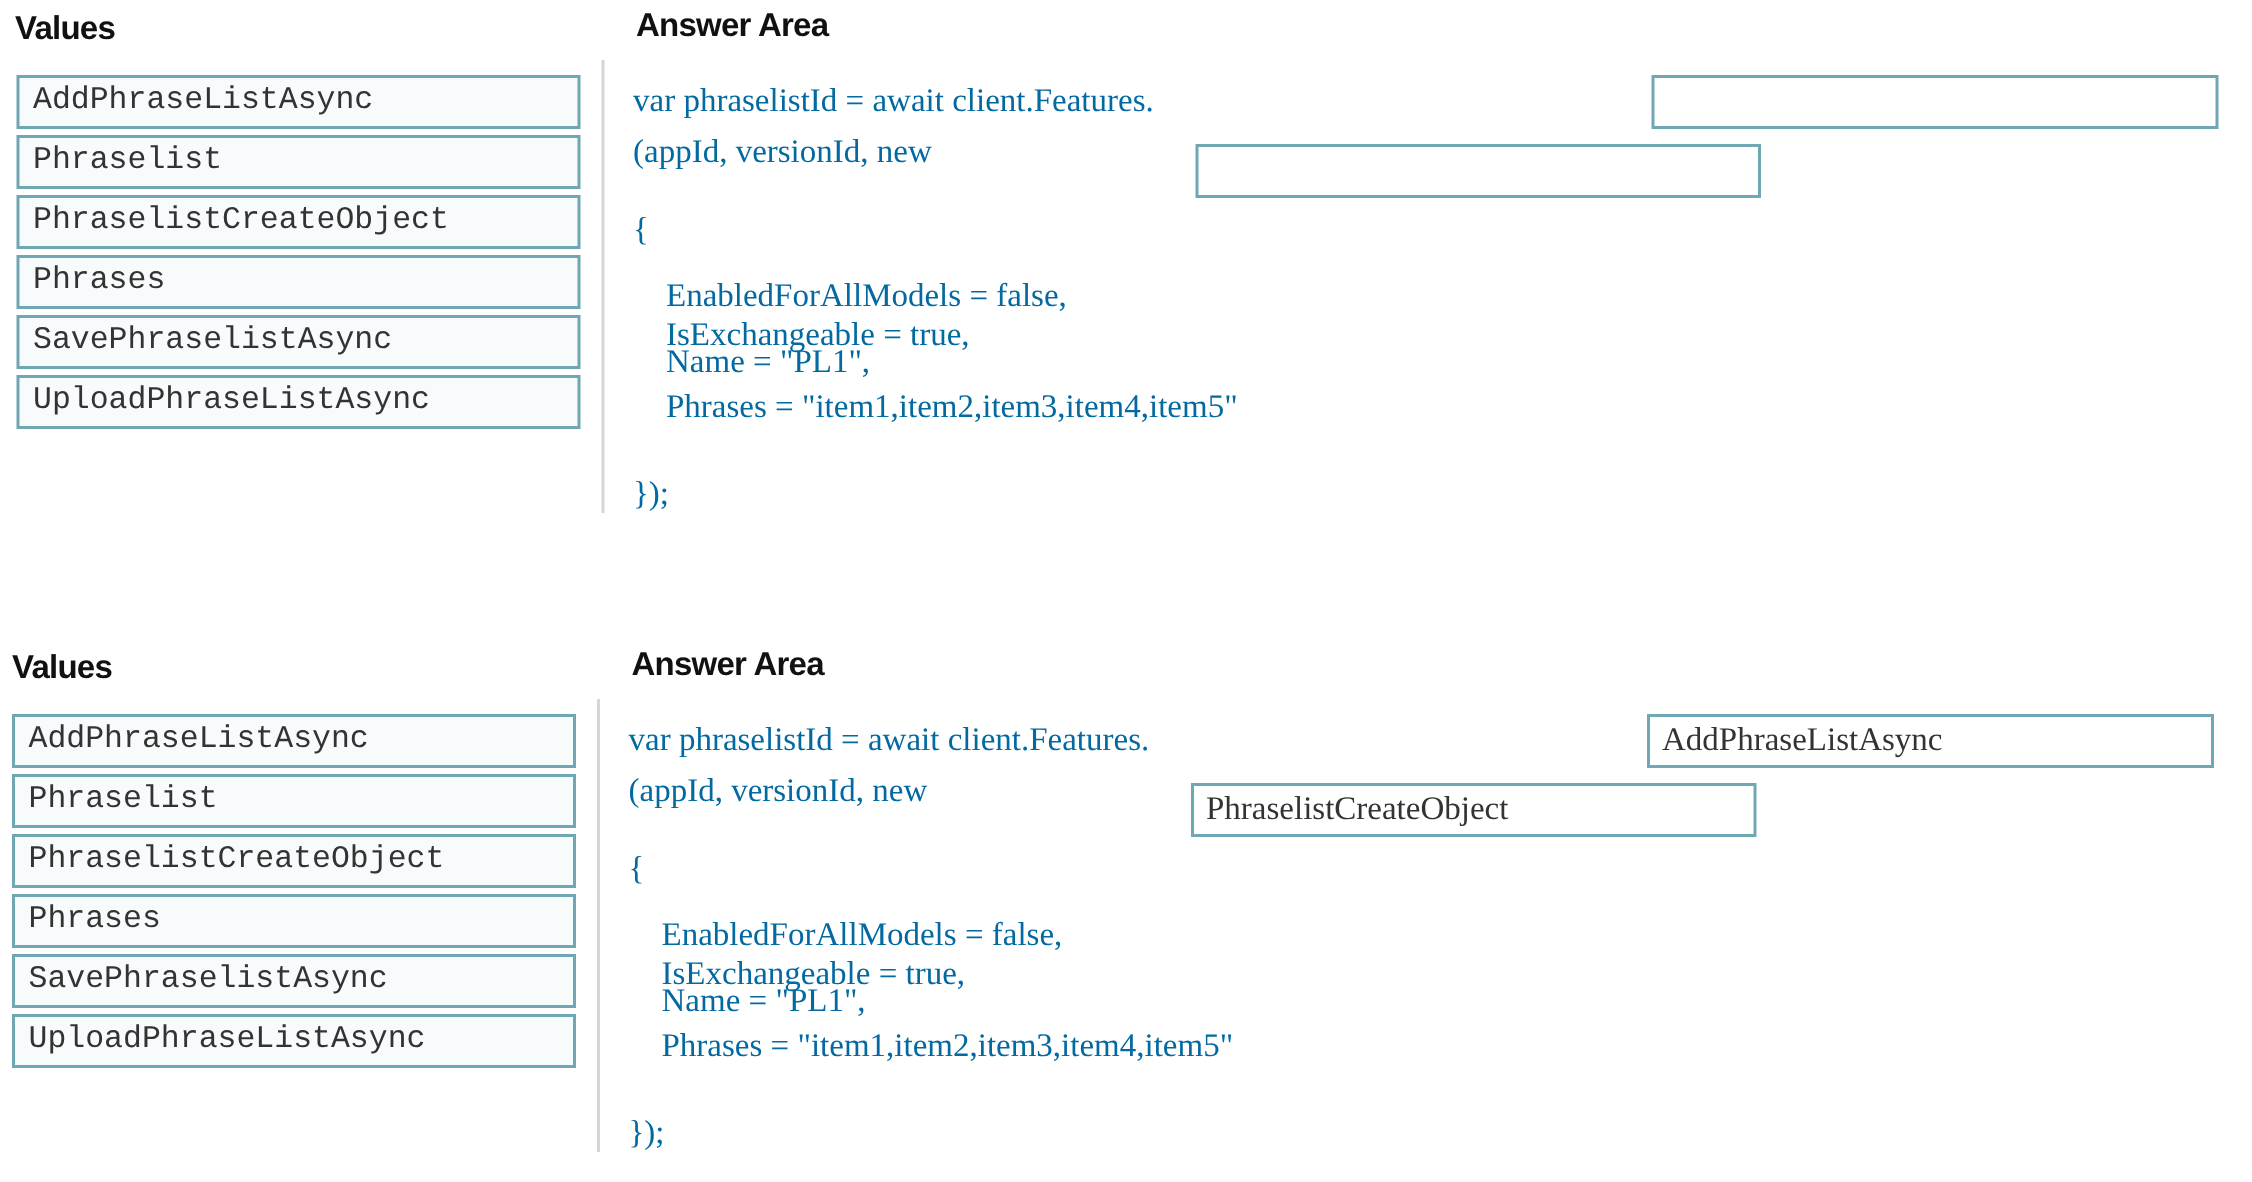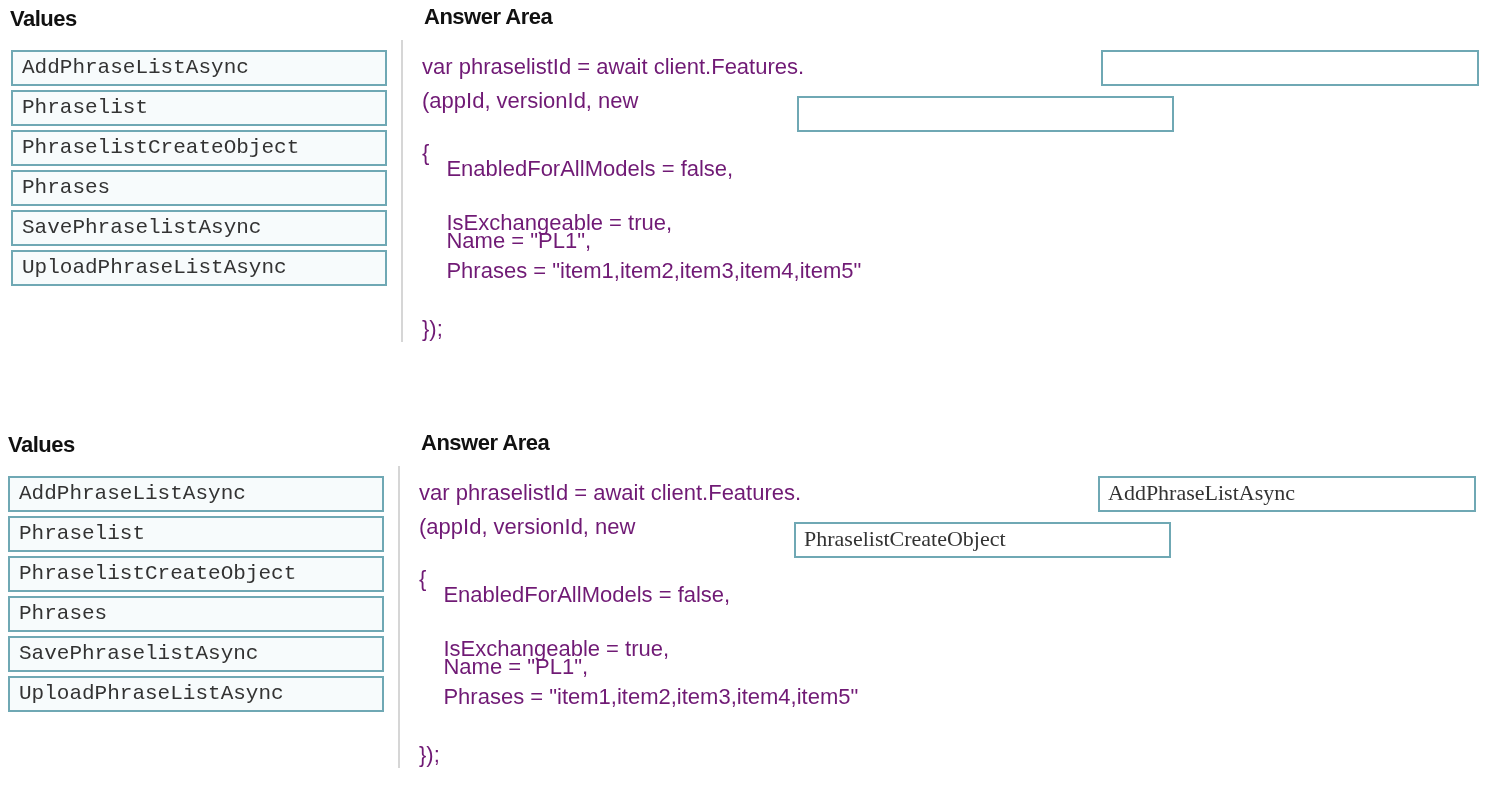--- a/index.html
+++ b/index.html
@@ -7,25 +7,25 @@
   .panel { position:absolute; left:0; width:1261px; height:380px; }
   .panel.top { top:0; }
   .panel.bottom { top:426px; }
   .heading { position:absolute; font-family:"Liberation Sans", sans-serif; font-weight:bold; font-size:22px; letter-spacing:-0.5px; color:#111; }
   .h-values { left:10px; top:6px; }
   .h-answer { left:424px; top:4px; }
   .values-list { position:absolute; left:11px; top:50px; width:376px; }
   .value-box { box-sizing:border-box; height:36px; margin-bottom:4px; border:2px solid #6fa8b4; background:#f7fbfc;
     font-family:"Liberation Mono", monospace; font-size:21px; line-height:32px; padding-left:9px; color:#333; white-space:nowrap; cursor:pointer; }
   .divider { position:absolute; left:401px; top:40px; width:2px; height:302px; background:#d6d6d6; }
-  .code { position:absolute; left:422px; font-family:Liberation Sans, sans-serif; font-size:22px; color:#701a75; white-space:pre; }
+  .code { position:absolute; left:422px; font-family:Liberation Serif, serif; font-size:22px; color:#0369a1; white-space:pre; }
   .code.l1 { top:54px; }
   .code.l2 { top:88px; }
   .code.l3 { top:140px; }
-  .code.l4 { top:156px; }
+  .code.l4 { top:184px; }
   .code.l5 { top:210px; }
   .code.l6 { top:228px; }
   .code.l7 { top:258px; }
   .code.l8 { top:316px; }
   .drop { position:absolute; box-sizing:border-box; border:2px solid #6fa8b4; background:#fff;
     font-family:"Liberation Serif", serif; font-size:22px; line-height:30px; padding-left:8px; color:#333; white-space:nowrap; cursor:pointer; }
   .drop1 { left:1101px; top:50px; width:378px; height:36px; }
   .drop2 { left:797px; top:96px; width:377px; height:36px; }
   .panel.bottom .drop1 { left:1098px; width:378px; }
   .panel.bottom .drop2 { left:794px; width:377px; }

